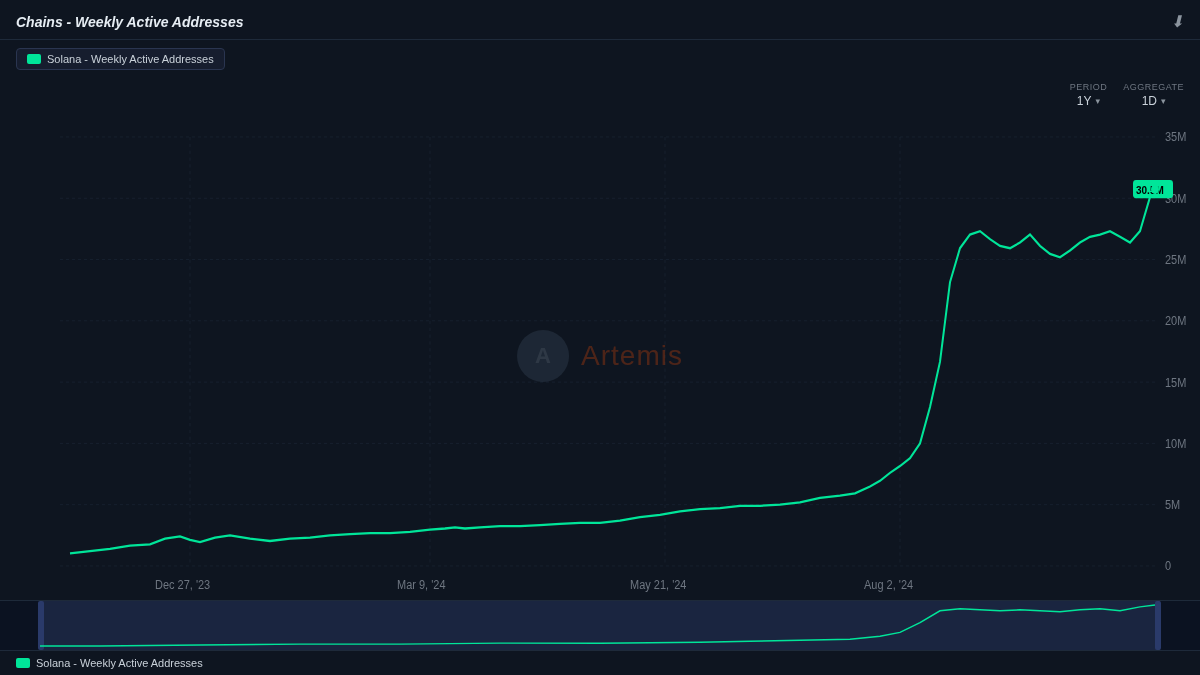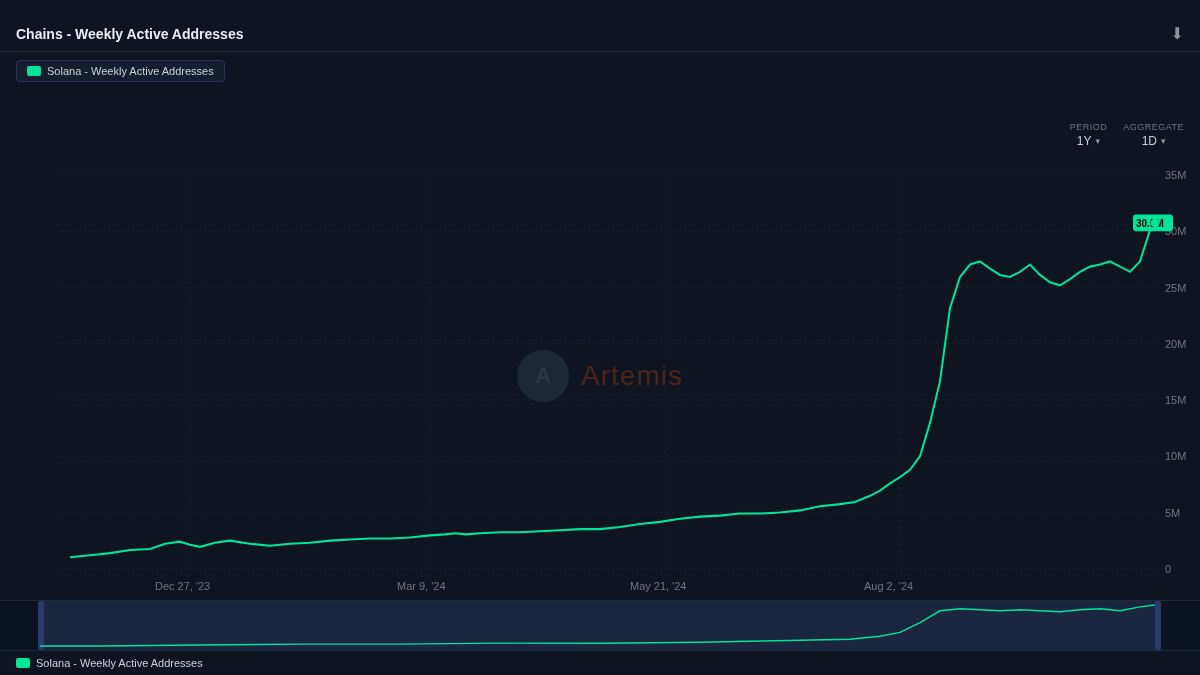--- a/index.html
+++ b/index.html
@@ -15,22 +15,23 @@
       width: 1200px;
       height: 675px;
       display: flex;
       flex-direction: column;
       background: #0e1520;
     }
     .header {
       display: flex;
       justify-content: space-between;
       align-items: center;
-      padding: 24px 16px 8px 16px;
+      padding: 12px 16px 8px 16px;
       border-bottom: 1px solid #1e2a3a;
+      font-style: italic;
     }
     .title {
       font-size: 14px;
       font-weight: 600;
       color: #e6edf3;
     }
     .download-icon {
       color: #8b949e;
       font-size: 16px;
       cursor: pointer;
@@ -57,21 +58,20 @@
       height: 10px;
       background: #00e599;
       border-radius: 2px;
     }
     .controls-bar {
       display: flex;
       justify-content: flex-end;
       align-items: center;
       padding: 4px 16px 4px 32px;
       gap: 16px;
-      margin-top: 28px;
     }
     .control-group {
       display: flex;
       flex-direction: column;
       align-items: center;
       gap: 2px;
     }
     .control-label {
       font-size: 9px;
       color: #6e7681;

